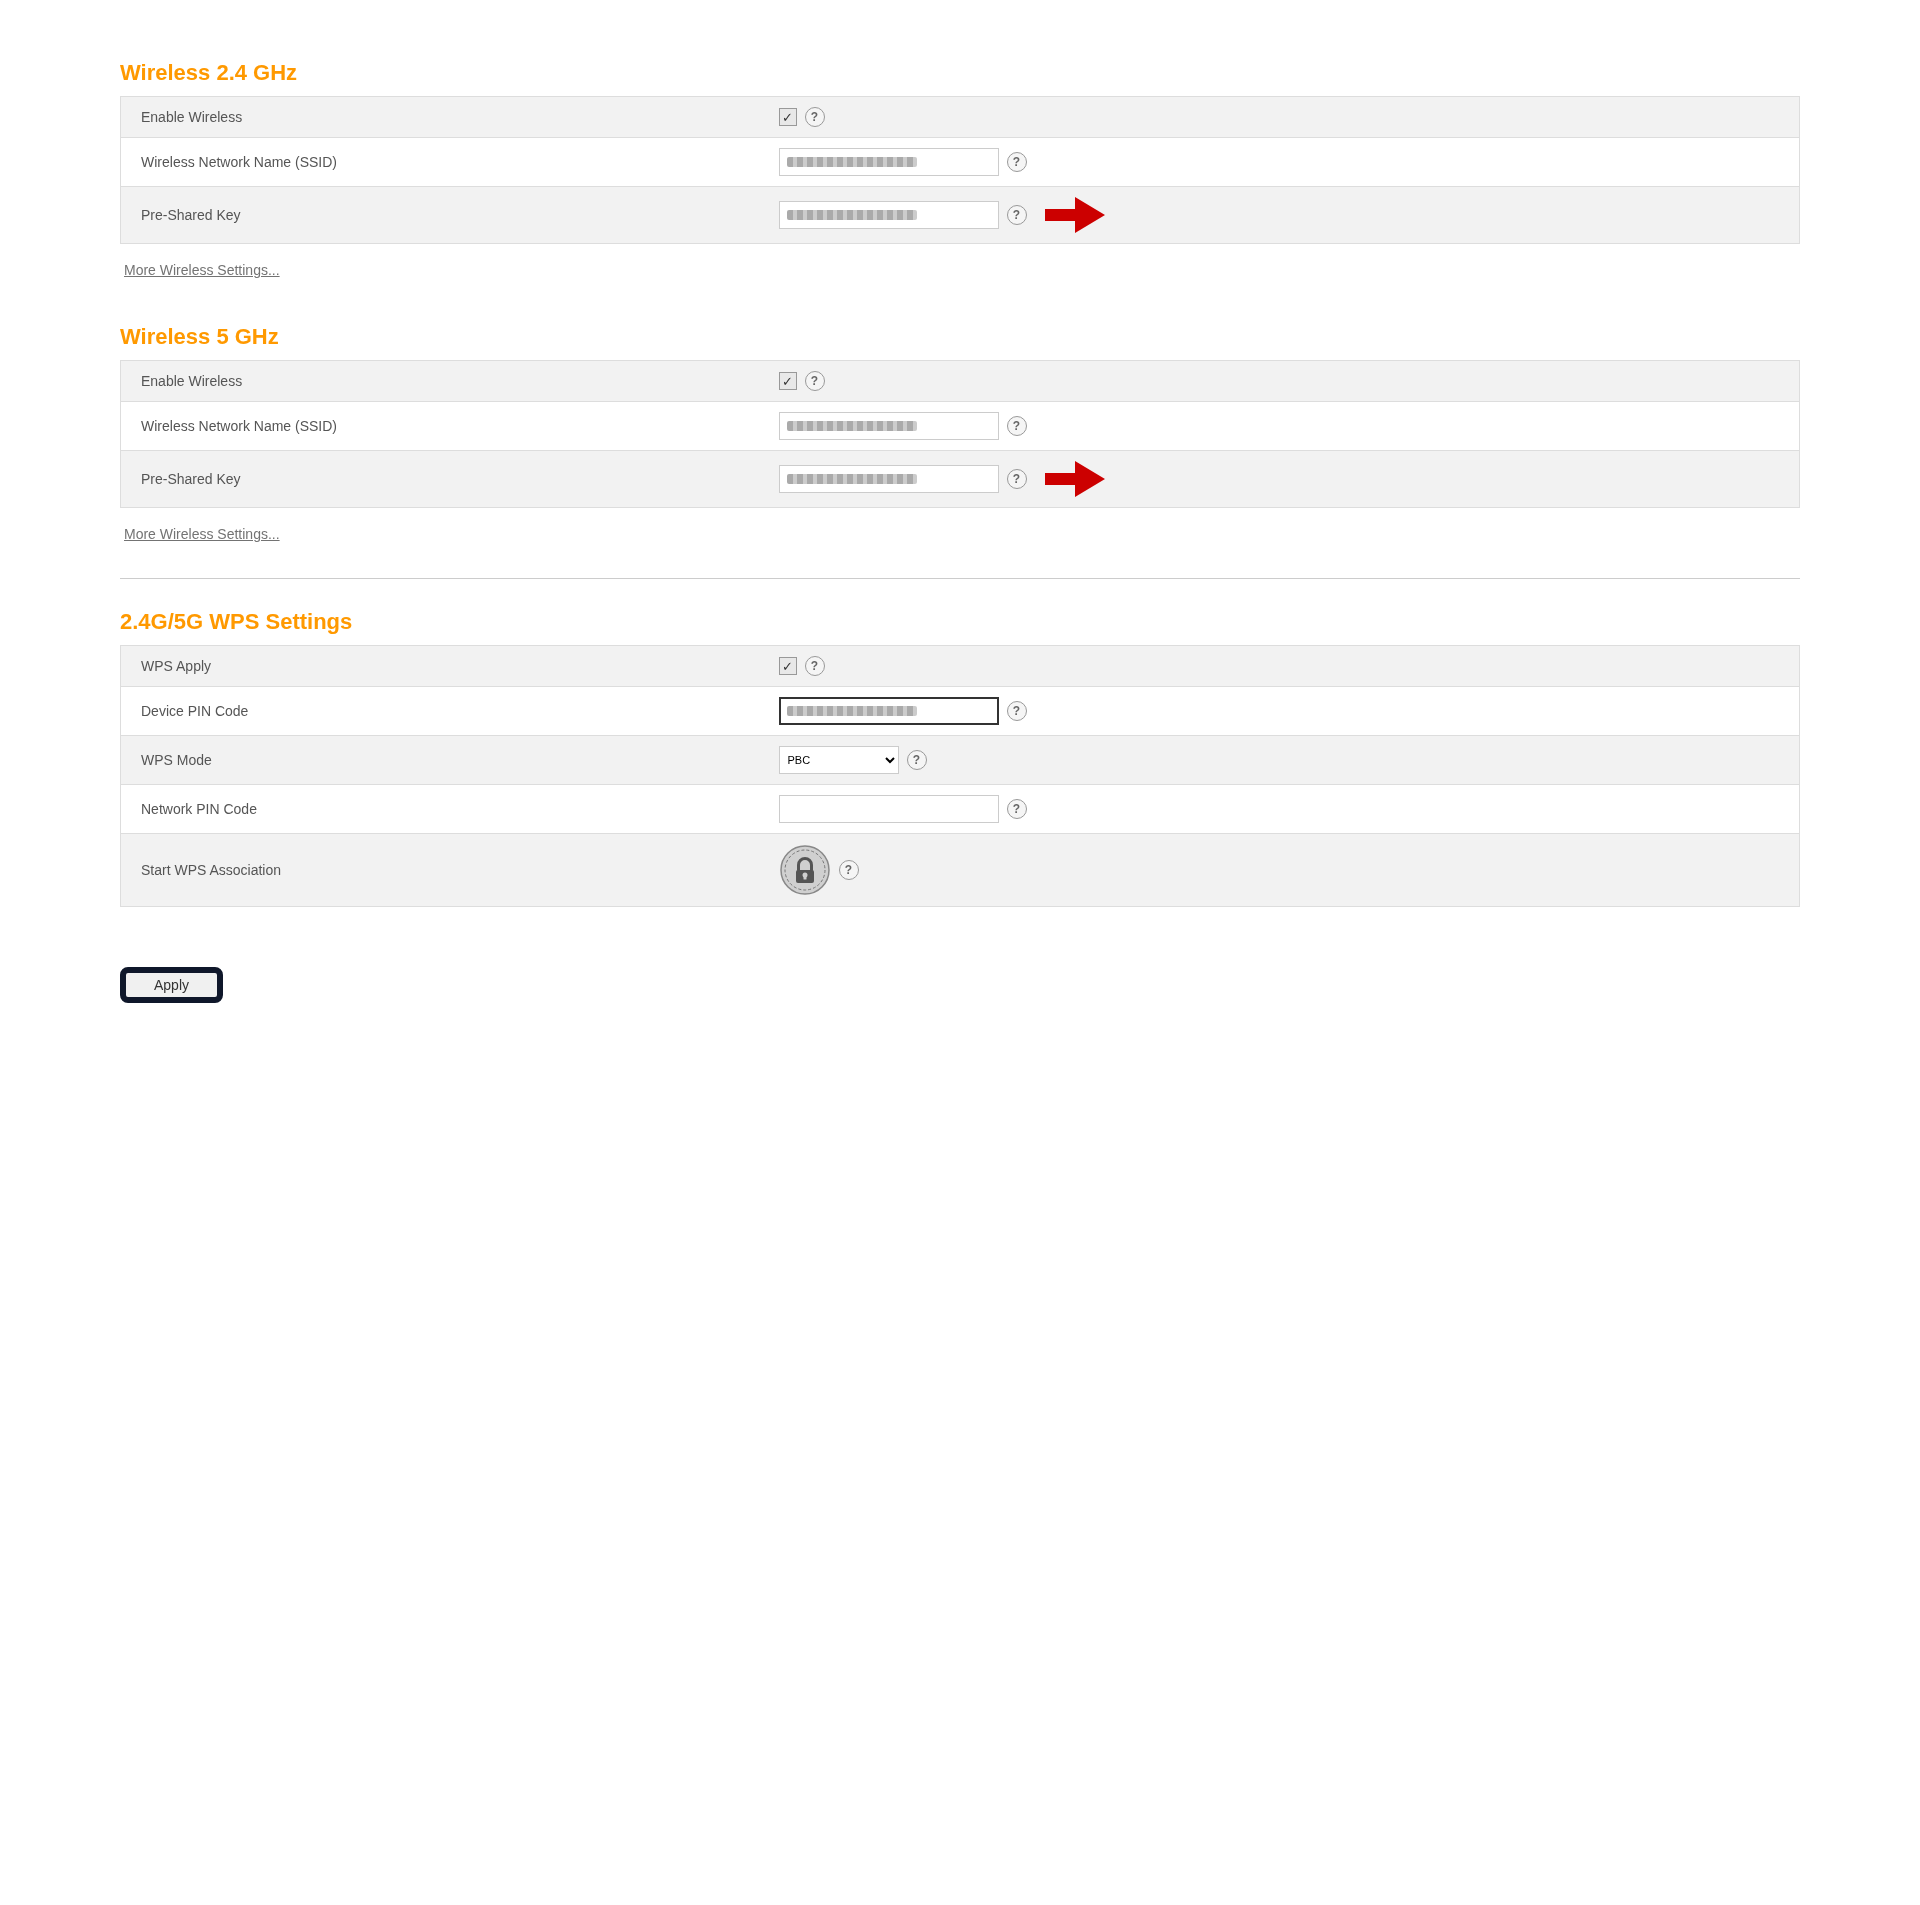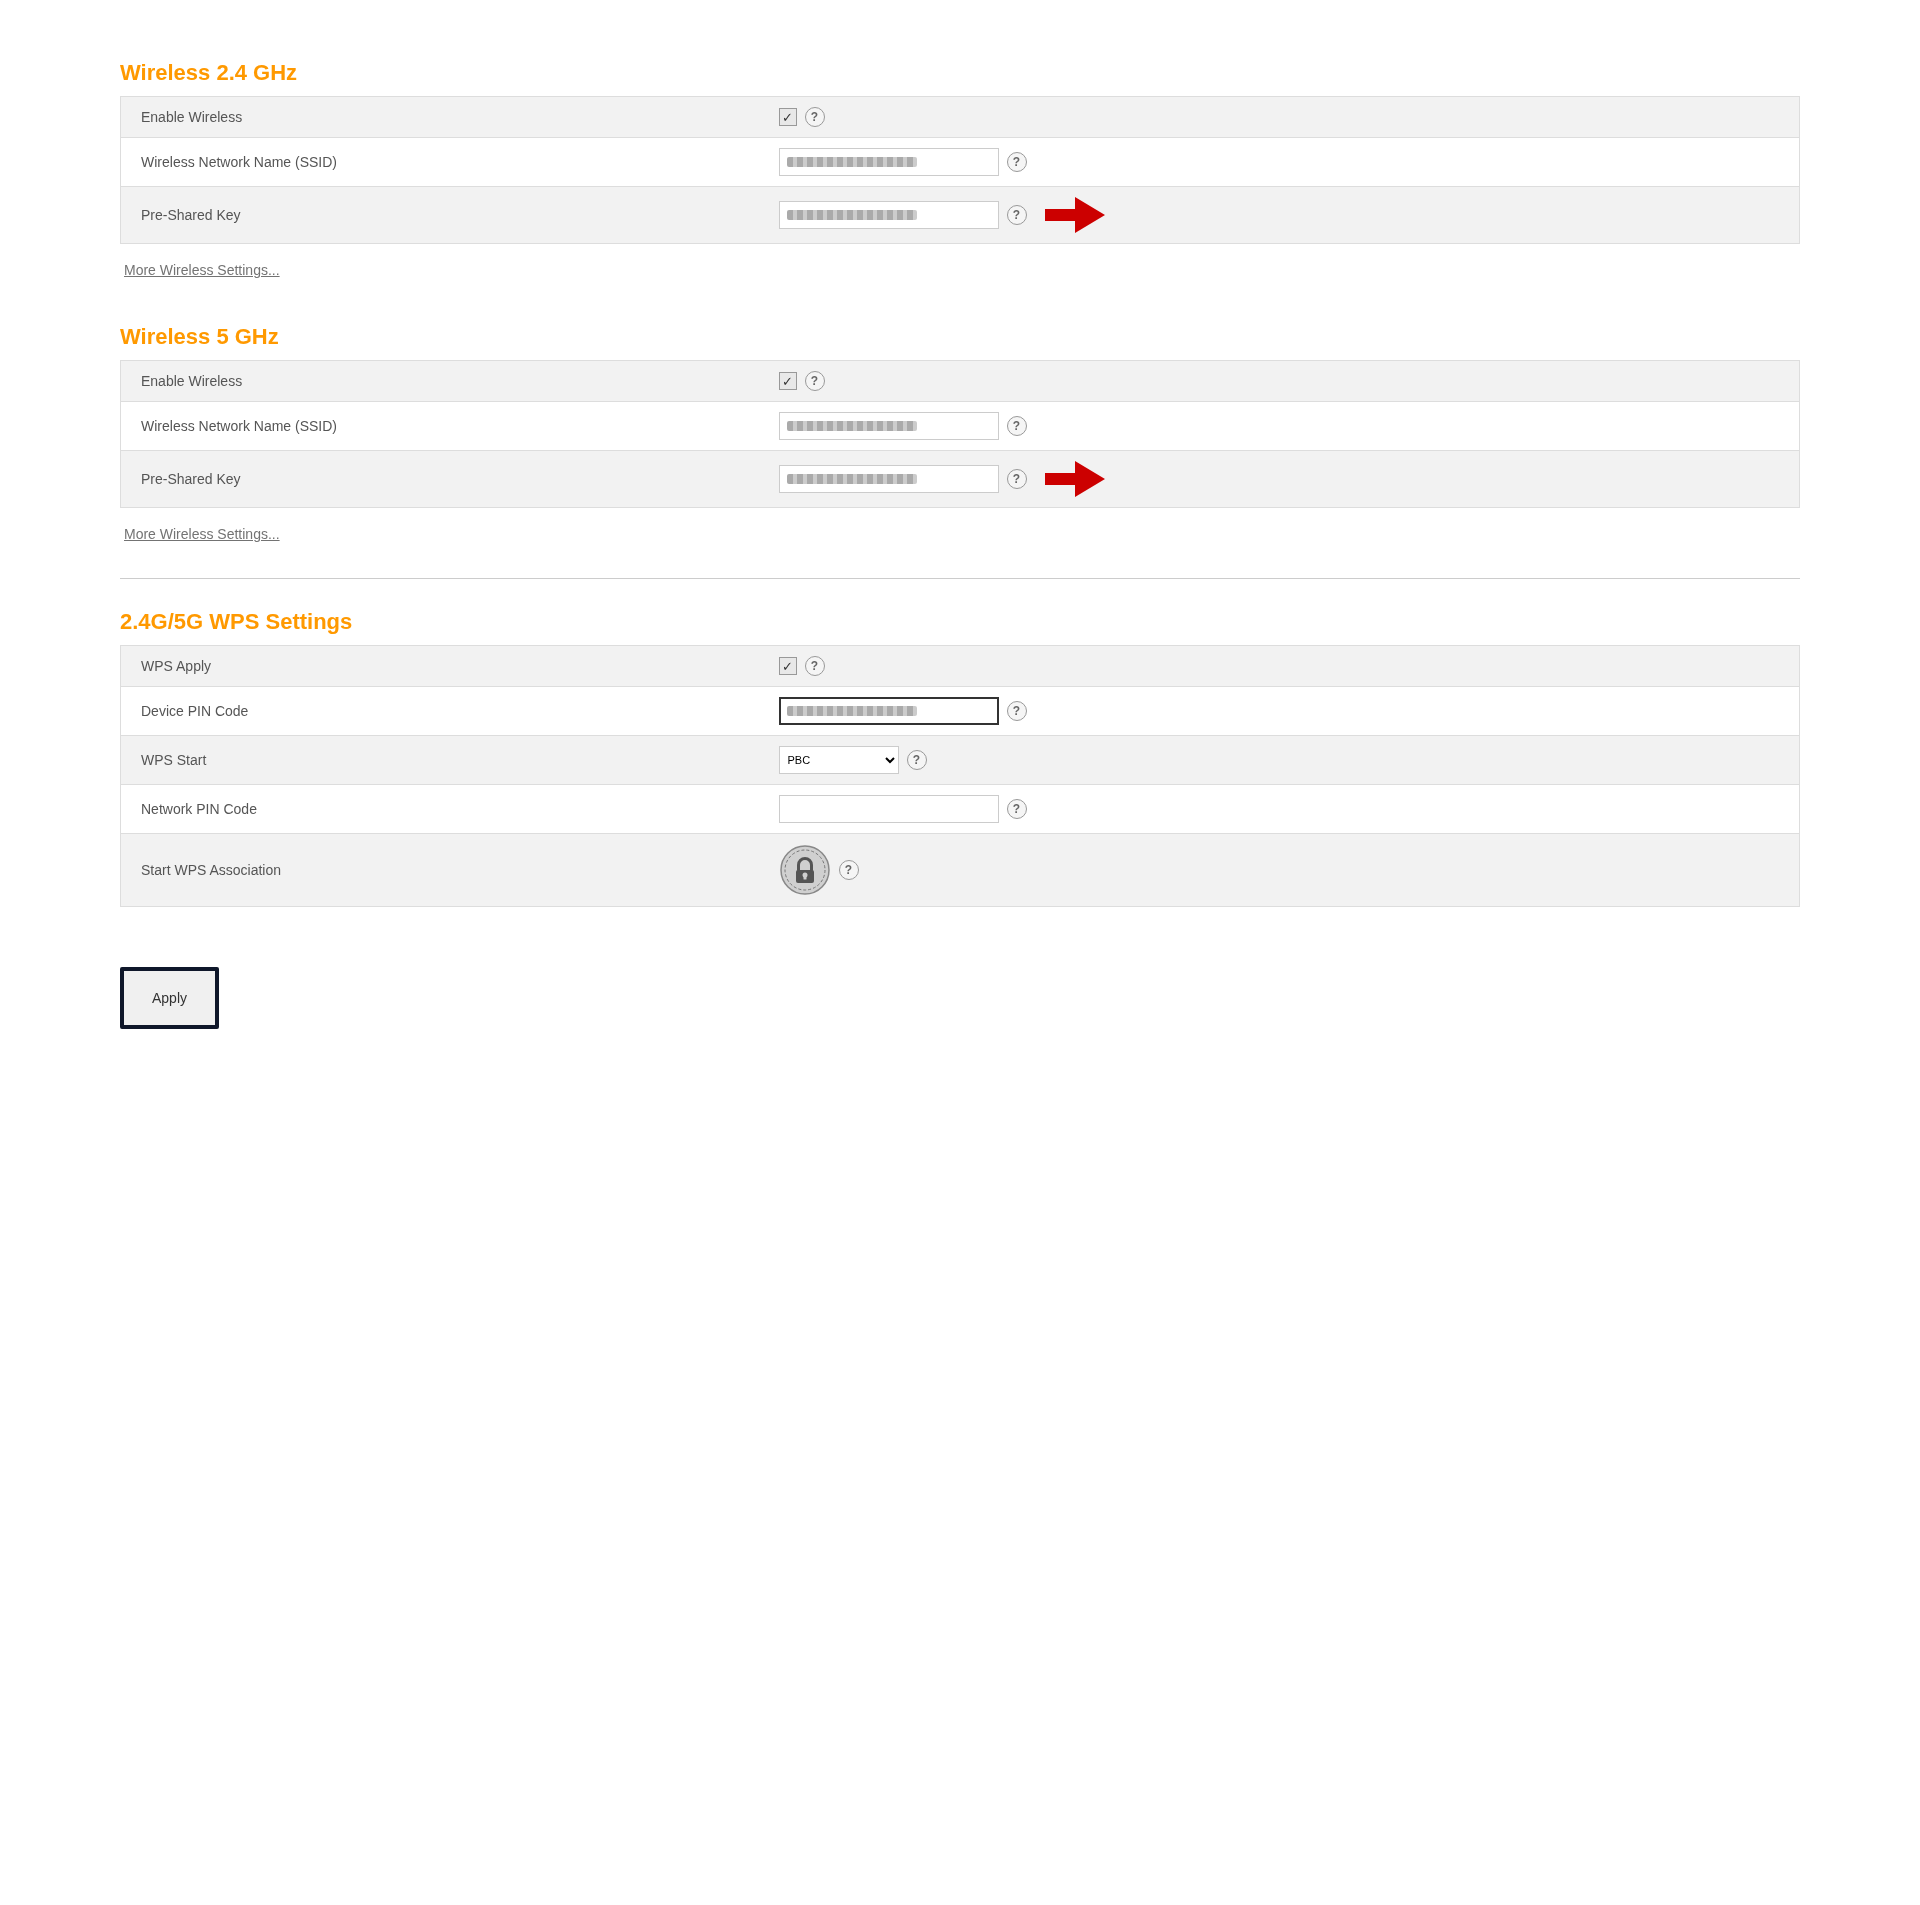--- a/index.html
+++ b/index.html
@@ -144,27 +144,27 @@
       padding: 0;
     }
 
     .wps-lock-circle {
       width: 52px;
       height: 52px;
     }
 
     .apply-btn {
       margin-top: 30px;
-      padding: 19px 28px;
-      border: 4px solid #0f172a;
+      padding: 4px 28px;
+      border: 6px solid #0f172a;
       background: #f0f0f0;
       font-size: 14px;
       cursor: pointer;
       color: #333;
-      border-radius: 2px;
+      border-radius: 8px;
     }
 
     .section-divider {
       border: none;
       border-top: 1px solid #ccc;
       margin: 20px 0;
     }
 
     .blurred-value {
       display: inline-block;
@@ -315,21 +315,21 @@
         <div style="position:relative; display:inline-block;">
           <input type="text" class="text-input active-focus" value="" style="color: transparent; background: rgb(255, 255, 255); border: 2px solid rgb(51, 51, 51);">
           <span class="blurred-value" style="position:absolute; left:8px; top:50%; transform:translateY(-50%); pointer-events:none;"></span>
         </div>
         <span class="help-icon">?</span>
       </div>
     </td>
   </tr>
 
   <tr>
-    <td class="label-cell">WPS Start</td>
+    <td class="label-cell">WPS Mode</td>
     <td>
       <div class="control-cell">
         <select class="wps-mode-select">
           <option value="PBC">PBC</option>
           <option value="PIN">PIN</option>
         </select>
         <span class="help-icon">?</span>
       </div>
     </td>
   </tr>

